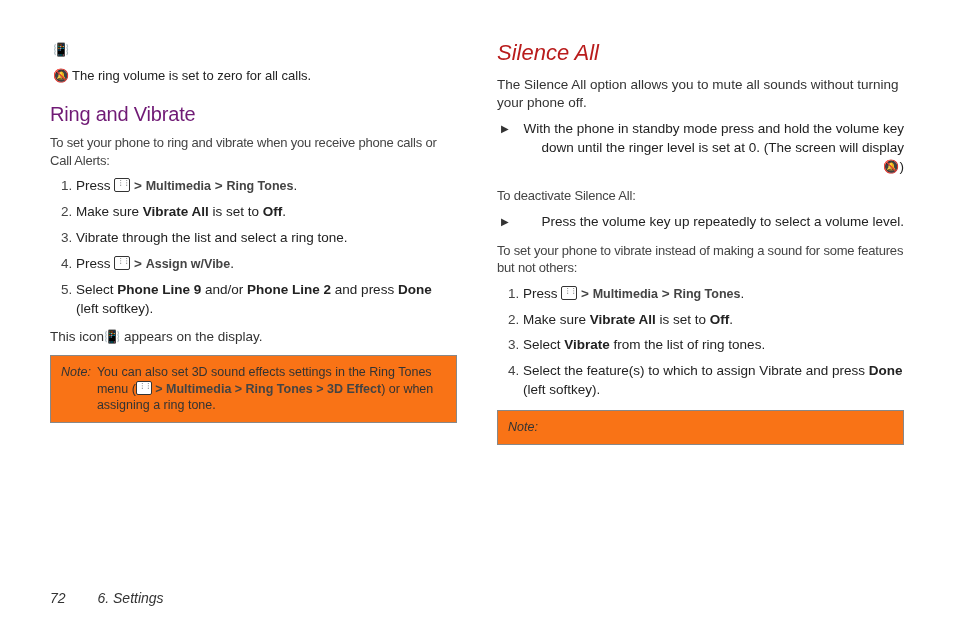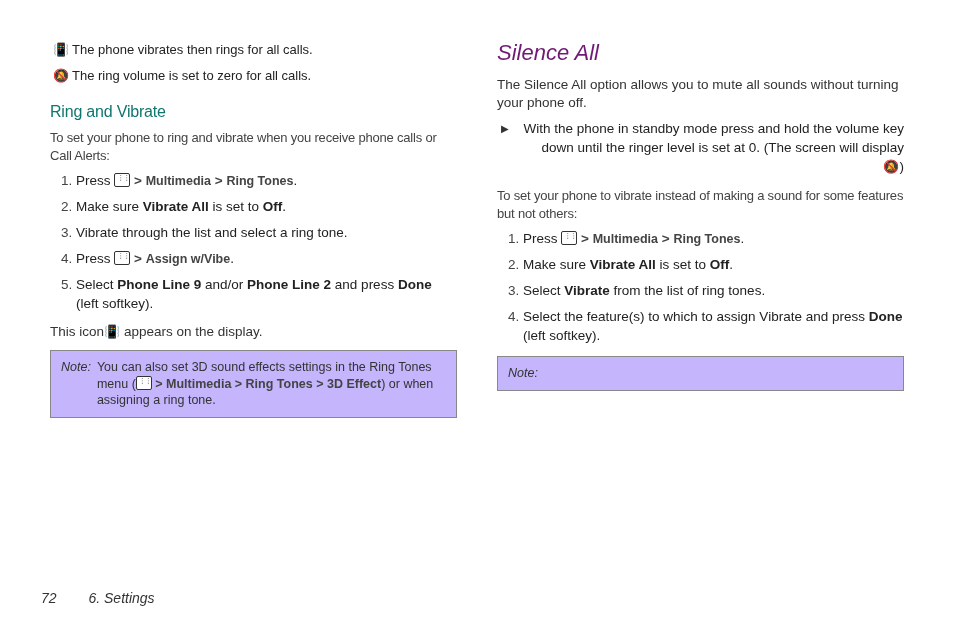--- a/index.html
+++ b/index.html
@@ -31,30 +31,30 @@
     align-items: flex-start;
     margin-bottom: 6px;
   }
   .icon-list .row .ic {
     width: 22px;
     flex-shrink: 0;
     text-align: center;
   }
   .h-sub {
     font-family: Arial, Helvetica, sans-serif;
-    font-size: 16px;
-    color: #0f766e;
+    font-size: 20px;
+    color: #701a75;
     letter-spacing: -0.2px;
     margin: 10px 0 8px 0;
   }
   .h-section {
     font-family: Arial, Helvetica, sans-serif;
     font-style: italic;
     font-size: 22px;
-    color: #701a75;
+    color: #b91c1c;
     margin: 0 0 10px 0;
   }
   p.body {
     font-size: 13.5px;
     line-height: 1.35;
     margin: 8px 0;
     color: #333;
   }
   p.lead {
     font-size: 13px;
@@ -99,38 +99,38 @@
   .b { font-weight: bold; }
   .menu {
     font-family: Arial, Helvetica, sans-serif;
     font-weight: bold;
     font-size: 12.5px;
     color: #444;
   }
   .gtr { font-family: Arial; font-weight: bold; color: #444; }
   .note-box {
     border: 1px solid #888;
-    background: #c4b5fd;
+    background: #f97316;
     padding: 8px 10px;
     font-size: 12.5px;
     line-height: 1.35;
     color: #333;
     margin: 8px 0;
     display: flex;
   }
   .note-box .note-label {
     font-style: italic;
     flex-shrink: 0;
     margin-right: 6px;
     color: #333;
   }
   .footer {
     position: absolute;
     bottom: 30px;
-    left: 41px;
+    left: 50px;
     font-style: italic;
     font-size: 14px;
     color: #333;
   }
   .footer .pg { font-style: italic; margin-right: 28px; }
   .key-icon {
     display: inline-block;
     width: 14px; height: 12px;
     border: 1px solid #333;
     border-radius: 2px;
@@ -154,21 +154,20 @@
 </head>
 <body>
 
 <div class="columns">
 
   <div class="col">
 
     <div class="icon-list">
       <div class="row">
         <span class="ic ringvib-icon">📳</span>
-        <span>The phone vibrates then rings for all calls.</span>
       </div>
       <div class="row">
         <span class="ic bell-icon">🔕</span>
         <span>The ring volume is set to zero for all calls.</span>
       </div>
     </div>
 
     <div class="h-sub">Ring and Vibrate</div>
 
     <p class="lead">To set your phone to ring and vibrate when you receive phone calls or Call Alerts:</p>
@@ -209,20 +208,24 @@
     <div class="h-section">Silence All</div>
 
     <p class="body">The Silence All option allows you to mute all sounds without turning your phone off.</p>
 
     <ul class="arrow">
       <li>
         <span>With the phone in standby mode press and hold the volume key down until the ringer level is set at 0. (The screen will display </span><span class="bell-icon">🔕</span><span>)</span>
       </li>
     </ul>
 
+    <p class="lead">To deactivate Silence All:</p>
+    <ul class="arrow">
+      <li>Press the volume key up repeatedly to select a volume level.</li>
+    </ul>
 
     <p class="lead">To set your phone to vibrate instead of making a sound for some features but not others:</p>
 
     <ol class="steps">
       <li>
         <span>Press </span><span class="key-icon"></span>
         <span class="gtr"> &gt; </span><span class="menu">Multimedia</span>
         <span class="gtr"> &gt; </span><span class="menu">Ring Tones</span>.
       </li>
       <li>

